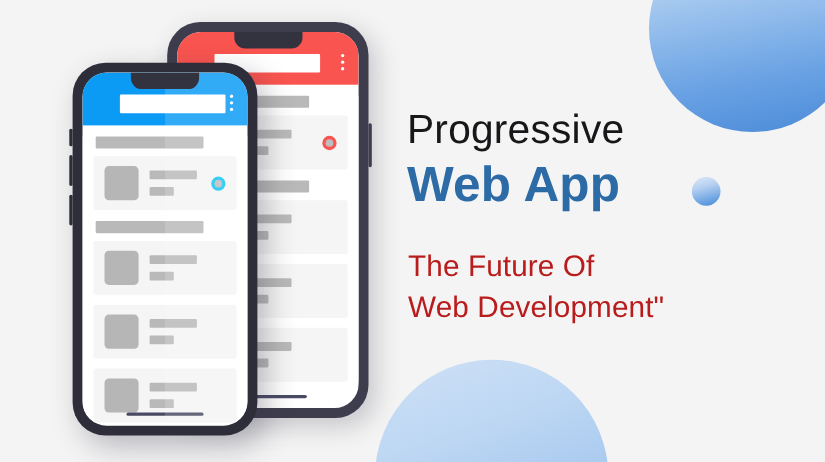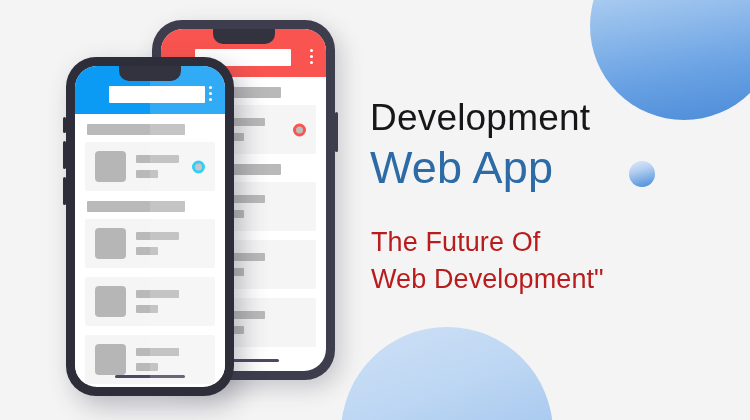--- a/index.html
+++ b/index.html
@@ -61,21 +61,21 @@
     font-size: 37px;
     line-height: 44px;
     font-weight: 400;
     color: #17171a;
     letter-spacing: 0.2px;
     white-space: nowrap;
   }
   #headline-line2 {
     font-size: 45px;
     line-height: 52px;
-    font-weight: 400;
+    font-weight: 700;
     color: #2d6ba6;
     letter-spacing: 0.2px;
     white-space: nowrap;
     margin-top: 2px;
   }
   #subhead {
     position: absolute;
     left: 371px;
     top: 224px;
     font-size: 27px;
@@ -393,21 +393,21 @@
           </div>
         </div>
       </div>
 
       <div class="home-indicator"></div>
       <div class="tint-pane"></div>
     </div>
   </div>
 
   <div id="text-block">
-    <div id="headline-line1">Development</div>
+    <div id="headline-line1">Progressive</div>
     <div id="headline-line2">Web App</div>
   </div>
 
   <div id="dot-accent"></div>
 
   <div id="subhead">
     <div>The Future Of</div>
     <div>Web Development"</div>
   </div>
 

